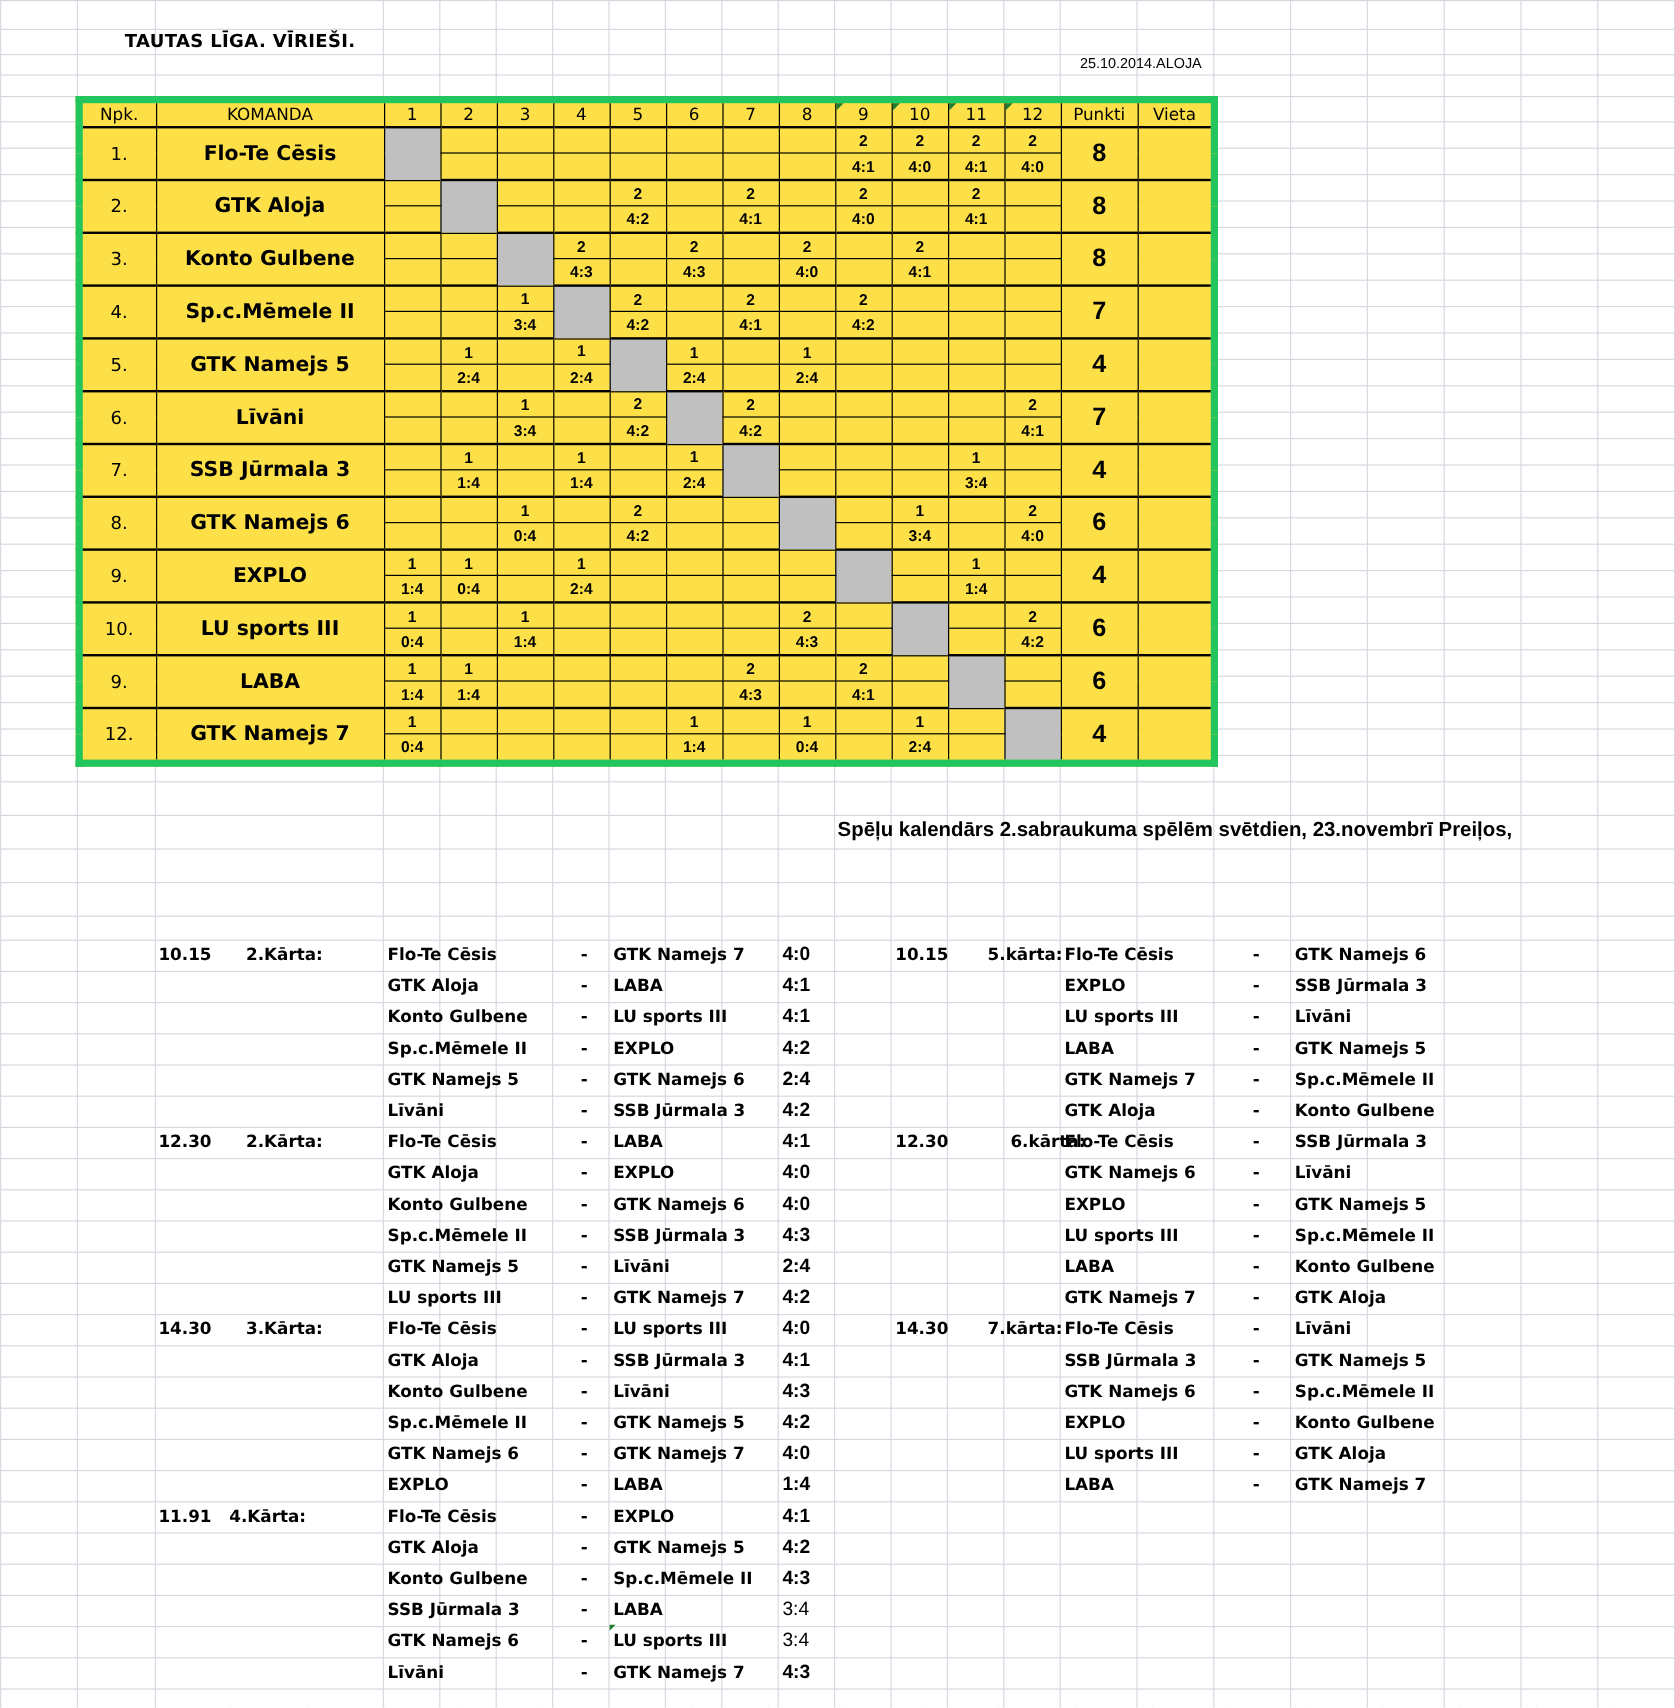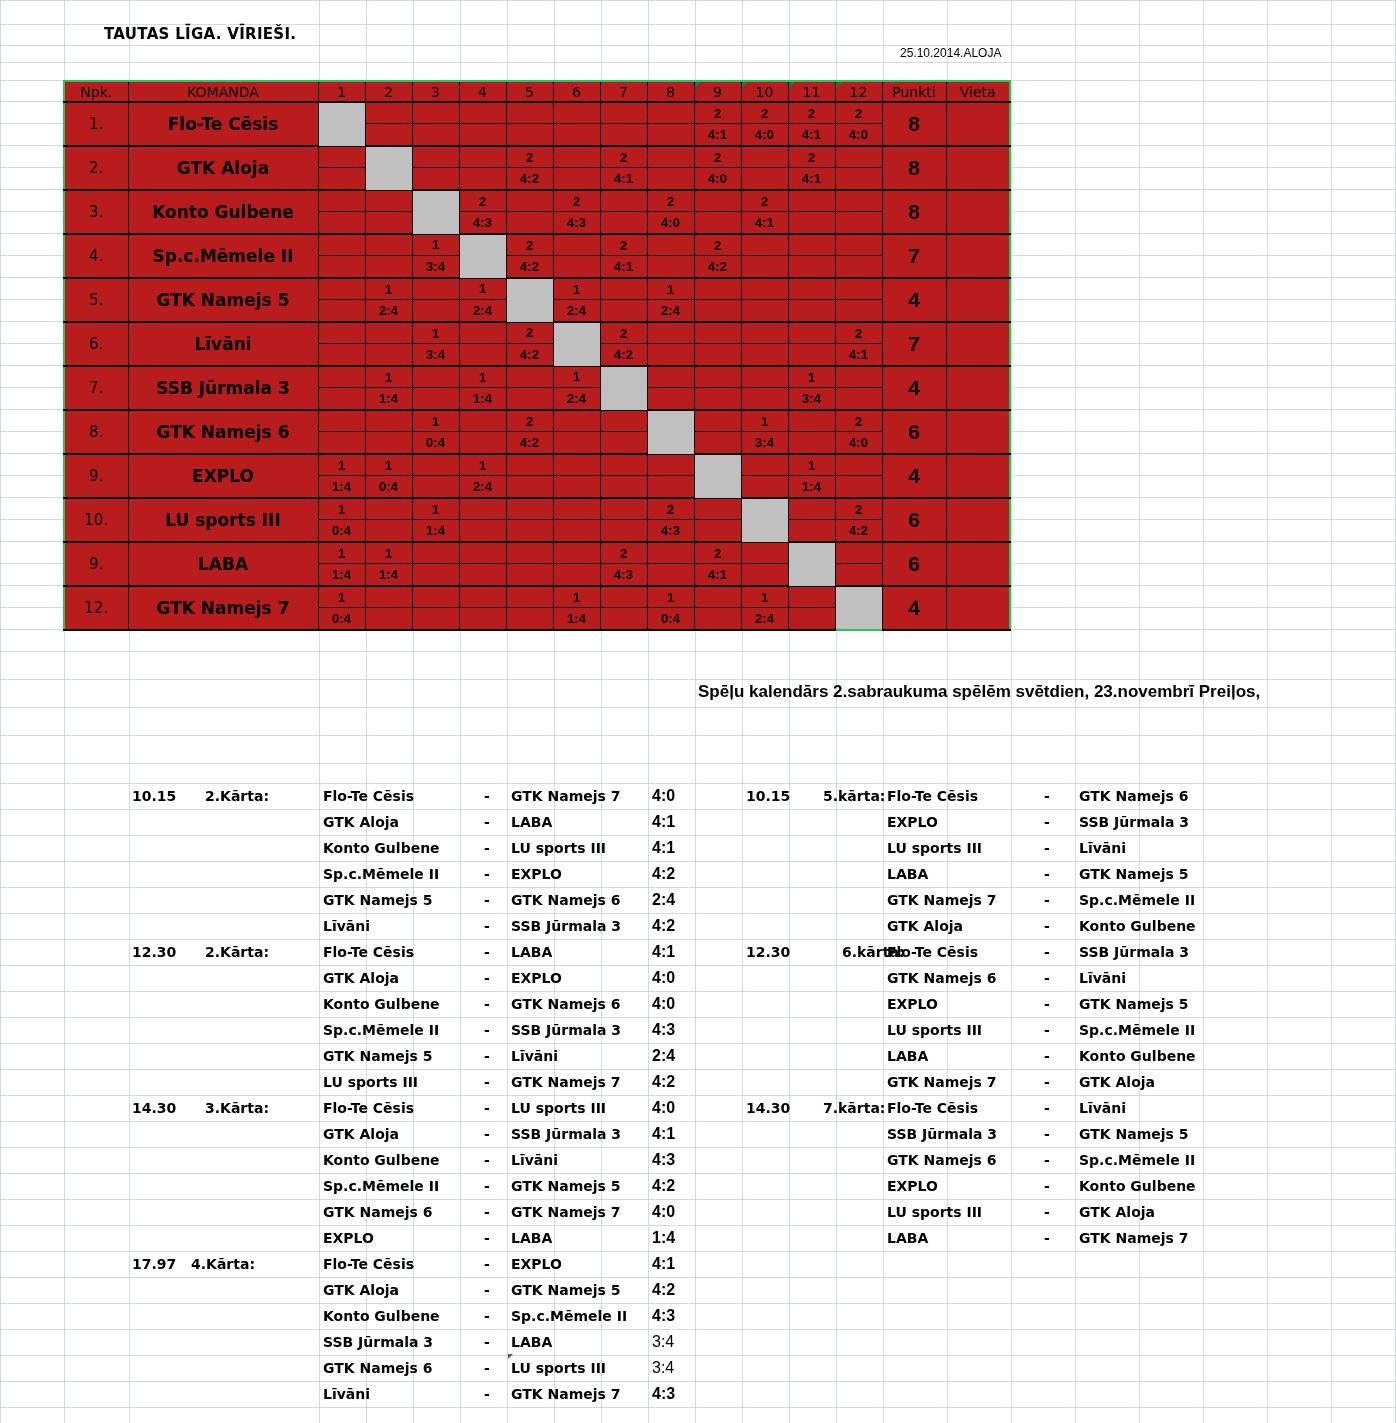--- a/index.html
+++ b/index.html
@@ -14,22 +14,22 @@
     color: #000;
   }
   .grid-bg { position: absolute; left: 0; top: 0; width: 1396px; height: 1423px; background: #fff; }
   .vline { position: absolute; top: 0; width: 1px; height: 1423px; background: #d4d9e2; }
   .hline { position: absolute; left: 0; height: 1px; width: 1396px; background: #d4d9e2; }
 
   .title { position: absolute; left: 104px; top: 25px; font-family: "DejaVu Sans", sans-serif; font-weight: bold; font-size: 15px; letter-spacing: 0.3px; }
   .date { position: absolute; left: 900px; top: 46px; font-size: 12px; }
 
   table.standings {
-    position: absolute; left: 63px; top: 80px; border-collapse: collapse; background: #b91c1c;
-    border: 2px solid #22c55e; table-layout: fixed;
+    position: absolute; left: 63px; top: 80px; border-collapse: collapse; background: #fde047;
+    border: 6px solid #22c55e; table-layout: fixed;
   }
   table.standings th {
     font-weight: normal; font-size: 14px; height: 19px; padding: 0; text-align: center;
     border: 1px solid #000; border-bottom: 2px solid #000; font-family: "DejaVu Sans", sans-serif;
   }
   table.standings td { padding: 0; text-align: center; border: 1px solid #000; }
   table.standings tr.top td.npk, table.standings tr.top td.team, table.standings tr.top td.pts, table.standings tr.top td.place { border-bottom: 2px solid #000; }
   table.standings tr.bot td { border-bottom: 2px solid #000; height: 21px; }
   table.standings tr.top td { height: 20px; }
   td.npk { font-family: "DejaVu Sans", sans-serif; font-size: 15px; font-weight: normal; }
@@ -669,21 +669,21 @@
       <span class="cell" style="left: 511px;">GTK Namejs 7</span>
       <span class="cell score-cell" style="left: 652px;">4:0</span>
     </div>
     <div class="sched-row" style="top: 1225px; left: 0px; width: 1396px;">
       <span class="cell" style="left: 323px;">EXPLO</span>
       <span class="cell" style="left: 484px;">-</span>
       <span class="cell" style="left: 511px;">LABA</span>
       <span class="cell score-cell" style="left: 652px;">1:4</span>
     </div>
     <div class="sched-row" style="top: 1251px; left: 0px; width: 1396px;">
-      <span class="cell" style="left: 132px;">17.97</span>
+      <span class="cell" style="left: 132px;">11.91</span>
       <span class="cell" style="left: 191px;">4.Kārta:</span>
       <span class="cell" style="left: 323px;">Flo-Te Cēsis</span>
       <span class="cell" style="left: 484px;">-</span>
       <span class="cell" style="left: 511px;">EXPLO</span>
       <span class="cell score-cell" style="left: 652px;">4:1</span>
     </div>
     <div class="sched-row" style="top: 1277px; left: 0px; width: 1396px;">
       <span class="cell" style="left: 323px;">GTK Aloja</span>
       <span class="cell" style="left: 484px;">-</span>
       <span class="cell" style="left: 511px;">GTK Namejs 5</span>

